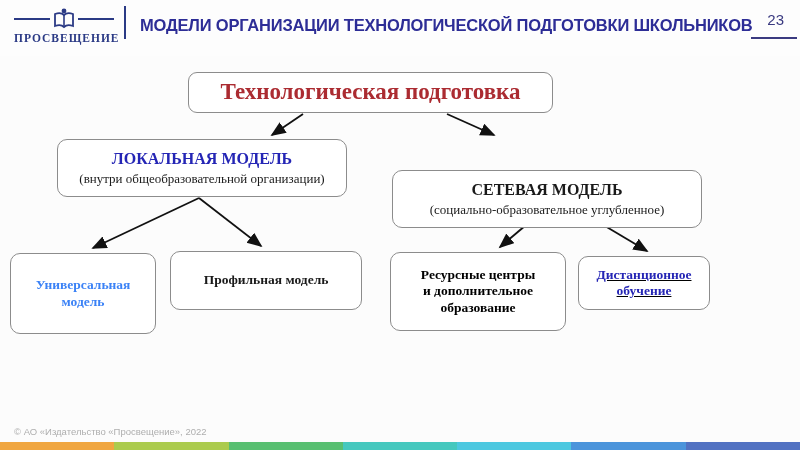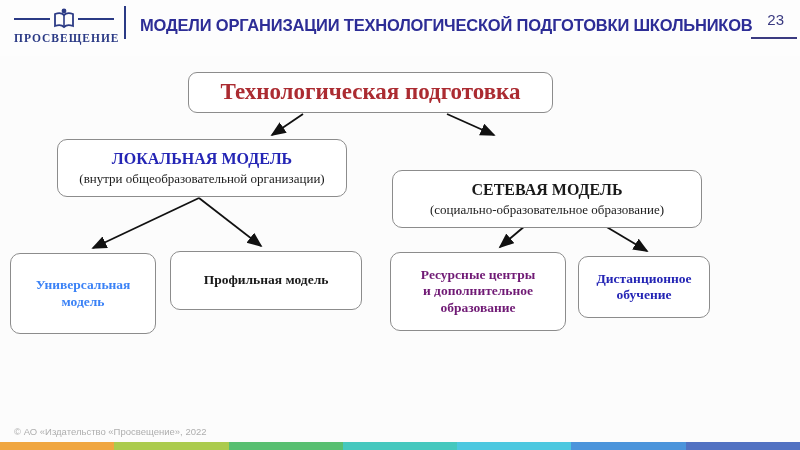--- a/index.html
+++ b/index.html
@@ -32,21 +32,21 @@
   .box-root .box-title{font-size:23px;}
 
   .box-local{left:57px;top:139px;width:290px;height:58px;}
   .box-network{left:392px;top:138px;width:310px;height:58px;margin-top:32px;}
   .box-local .box-title,.box-network .box-title{font-size:16px;}
   .box-local .box-sub,.box-network .box-sub{font-size:13px;}
 
   .box-universal{left:10px;top:253px;width:146px;height:81px;}
   .box-profile{left:170px;top:251px;width:192px;height:59px;align-items:center;}
   .box-resource{left:390px;top:252px;width:176px;height:79px;}
-  .box-distance{left:578px;top:256px;width:132px;height:62px;}
+  .box-distance{left:578px;top:256px;width:132px;height:54px;text-decoration:underline;}
   .box-universal .box-title,.box-profile .box-title,
   .box-resource .box-title,.box-distance .box-title{font-size:13.5px;}
   .box-universal .box-sub,.box-profile .box-sub{font-size:12.5px;}
 
   .arrows{position:absolute;left:0;top:0;width:800px;height:450px;pointer-events:none;}
 
   
   .copyright{position:absolute;left:14px;bottom:13px;font-size:9.5px;color:#aeaeae;}
   .footer-bar{position:absolute;left:0;bottom:0;width:800px;height:8px;display:flex;}
   .footer-bar span{flex:1;height:100%;}
@@ -91,34 +91,34 @@
   <div class="box-title" style="color: rgb(171, 43, 49);">Технологическая подготовка</div>
 </div>
 
 <div class="box box-local">
   <div class="box-title" style="color: rgb(36, 37, 181);">ЛОКАЛЬНАЯ МОДЕЛЬ</div>
   <div class="box-sub">(внутри общеобразовательной организации)</div>
 </div>
 
 <div class="box box-network">
   <div class="box-title" style="color: rgb(26, 26, 26);">СЕТЕВАЯ МОДЕЛЬ</div>
-  <div class="box-sub">(социально-образовательное образование)</div>
+  <div class="box-sub">(социально-образовательное углубленное)</div>
 </div>
 
 <div class="box box-universal">
   <div class="box-title" style="color: #3b82f6;">Универсальная
 модель</div>
 </div>
 
 <div class="box box-profile">
   <div class="box-title" style="color: rgb(26, 26, 26);">Профильная модель</div>
 </div>
 
 <div class="box box-resource">
-  <div class="box-title" style="color: #701a75;">Ресурсные центры
+  <div class="box-title" style="color: #000000;">Ресурсные центры
 и дополнительное
 образование</div>
 </div>
 
 <div class="box box-distance">
   <div class="box-title" style="color: rgb(36, 37, 181);">Дистанционное
 обучение</div>
 </div>
 
 <div class="copyright">© АО «Издательство «Просвещение», 2022</div>

